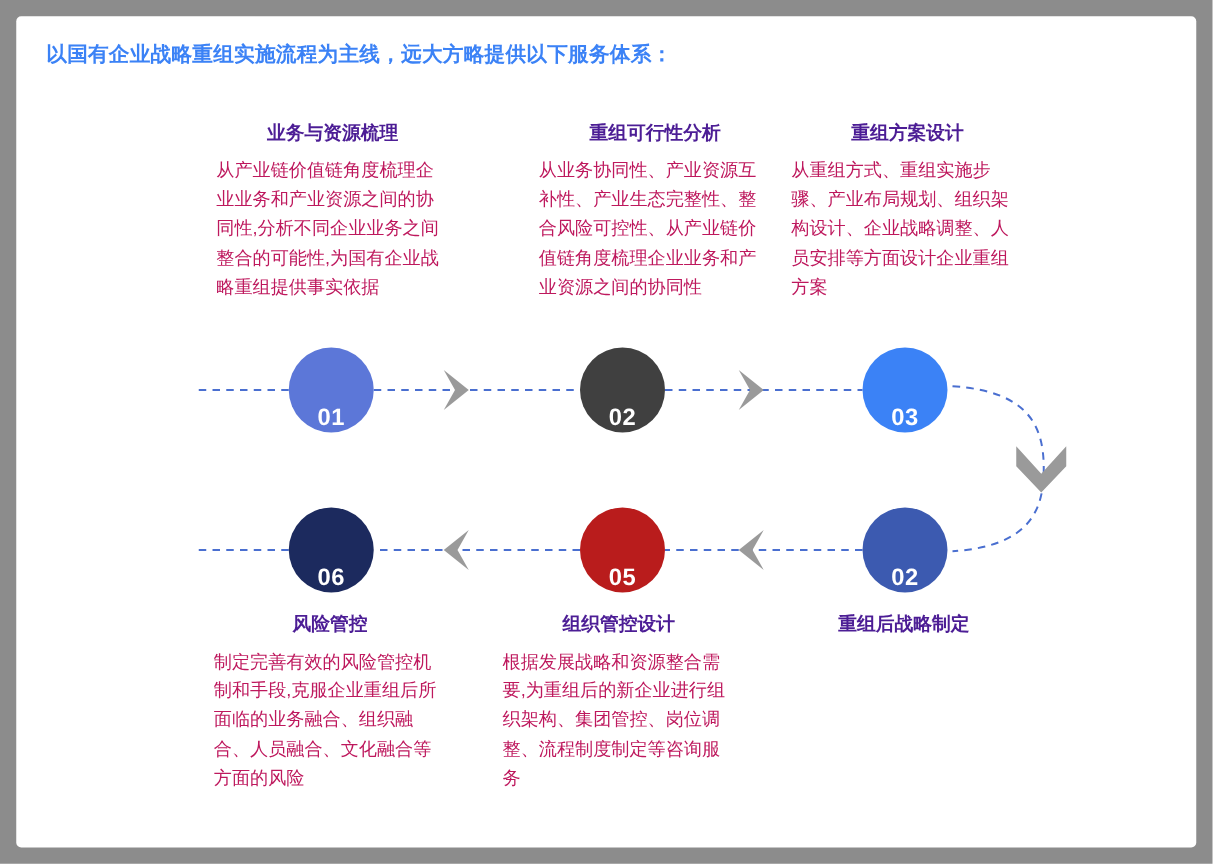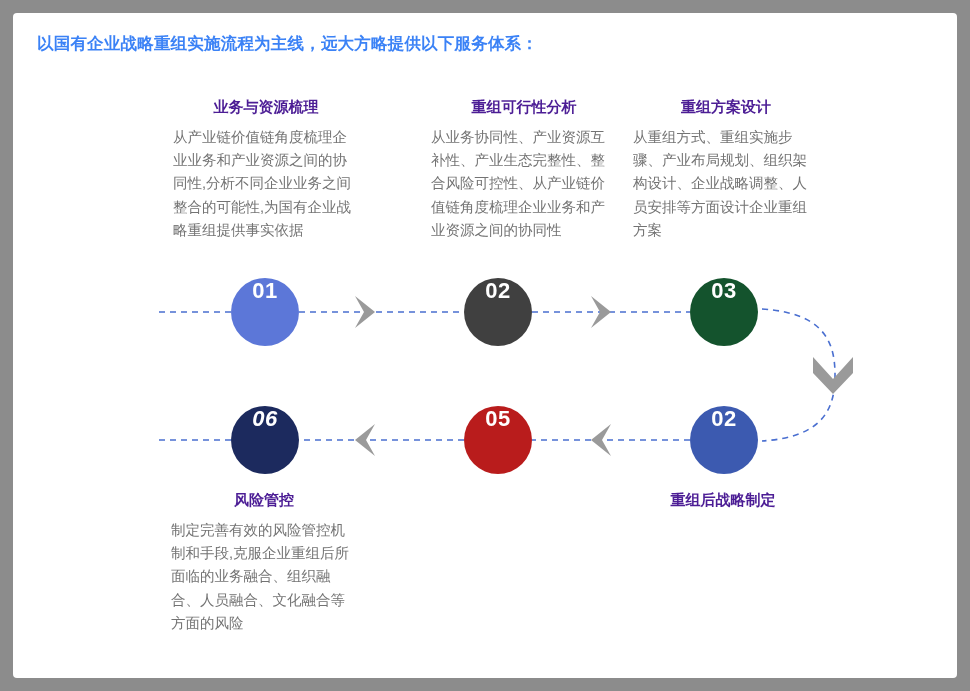--- a/index.html
+++ b/index.html
@@ -60,21 +60,21 @@
     font-size: 15px;
     font-weight: bold;
     color: #4c1d95;
     text-align: center;
     line-height: 1.3;
     white-space: nowrap;
   }
 
   .col-body {
     font-size: 14.5px;
-    color: #737373;
+    color: #be185d;
     line-height: 1.62;
     text-align: left;
     margin-top: 9px;
   }
 
   
   .col-top { top: 84px; }
   .col-top.c1 { left: 160px; }
   .col-top.c2 { left: 390px; margin-left: 28px; }
   .col-top.c3 { left: 620px; }
@@ -85,24 +85,24 @@
   .col-bottom.c5 { left: 389px; }
   .col-bottom.c4 { left: 617px; }
 
   
   .circle {
     position: absolute;
     width: 68px;
     height: 68px;
     border-radius: 50%;
     display: flex;
-    align-items: flex-start;
+    align-items: flex-end;
     justify-content: center;
     color: #ffffff;
-    font-size: 22px;
+    font-size: 19px;
     font-weight: bold;
     letter-spacing: 0.5px;
   }
 
   .circle.n1 { left: 218px; top: 265px; }
   .circle.n2 { left: 451px; top: 265px; }
   .circle.n3 { left: 677px; top: 265px; }
   .circle.n4 { left: 677px; top: 393px; }
   .circle.n5 { left: 451px; top: 393px; }
   .circle.n6 { left: 218px; top: 393px; }
@@ -148,37 +148,41 @@
   <div class="col col-top c3">
     <div class="col-heading">重组方案设计</div>
     <div class="col-body">从重组方式、重组实施步骤、产业布局规划、组织架构设计、企业战略调整、人员安排等方面设计企业重组方案</div>
   </div>
 
   <div class="col col-bottom c6">
     <div class="col-heading">风险管控</div>
     <div class="col-body">制定完善有效的风险管控机制和手段,克服企业重组后所面临的业务融合、组织融合、人员融合、文化融合等方面的风险</div>
   </div>
 
+  <div class="col col-bottom c5">
+    <div class="col-heading">组织管控设计</div>
+    <div class="col-body">根据发展战略和资源整合需要,为重组后的新企业进行组织架构、集团管控、岗位调整、流程制度制定等咨询服务</div>
+  </div>
 
   <div class="col col-bottom c4">
     <div class="col-heading">重组后战略制定</div>
   </div>
 
   <div class="circle n1" style="background: rgb(92, 119, 216);">
     <span>01</span>
   </div>
   <div class="circle n2" style="background: #404040;">
     <span>02</span>
   </div>
-  <div class="circle n3" style="background: #14532d;">
+  <div class="circle n3" style="background: #3b82f6;">
     <span>03</span>
   </div>
   <div class="circle n4" style="background: rgb(60, 90, 176);">
     <span>02</span>
   </div>
   <div class="circle n5" style="background: #b91c1c;">
     <span>05</span>
   </div>
-  <div class="circle n6" style="background: rgb(28, 42, 94); font-style: italic;">
+  <div class="circle n6" style="background: rgb(28, 42, 94);">
     <span>06</span>
   </div>
 
 </div>
 
 </body></html>

